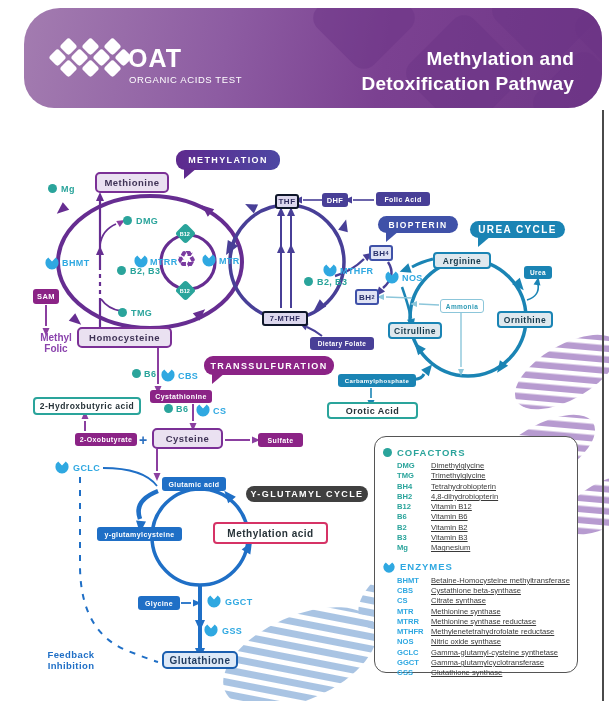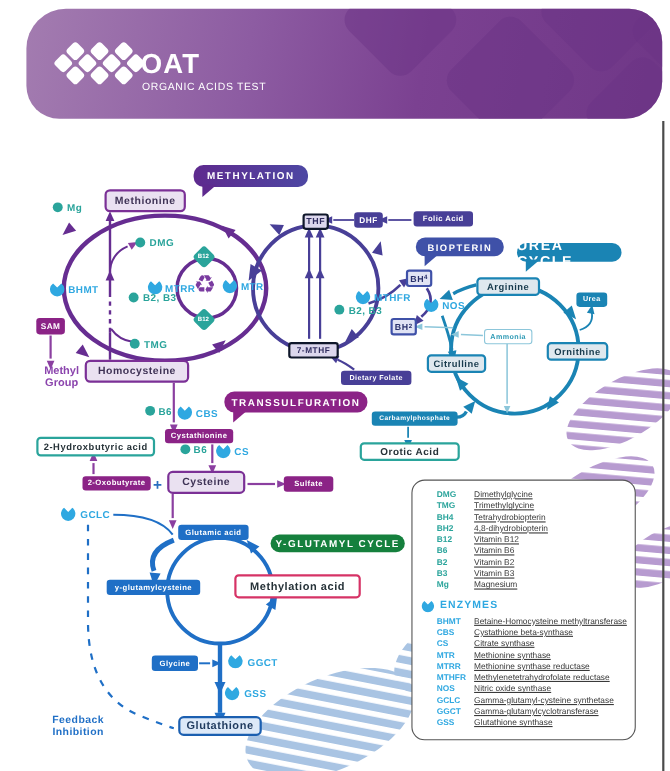--- a/index.html
+++ b/index.html
@@ -34,22 +34,22 @@
   .s-blue{background:#1f6fc6;}
   .s-amm{background:#fff;border:1.5px solid #8cc6da;color:#2e9ab5;}
   
   .banner{position:absolute;display:flex;align-items:center;justify-content:center;color:#fff;
           font-weight:bold;letter-spacing:1.4px;border-radius:9px;}
   .banner.tail:after{content:"";position:absolute;left:8px;bottom:-9px;width:0;height:0;
           border-top:11px solid var(--tailc);border-right:13px solid transparent;}
   .bn-meth{background:linear-gradient(90deg,#5e2a8e,#4d47a3);--tailc:#5e2a8e;font-size:9px;}
   .bn-trans{background:#8b2386;--tailc:#8b2386;font-size:9px;}
   .bn-bio{background:#3f51a8;--tailc:#3f51a8;font-size:8.5px;}
-  .bn-urea{background:#1a84b4;--tailc:#1a84b4;font-size:13px;}
-  .bn-yglu{background:#15803d;font-size:9px;}
+  .bn-urea{background:#1a84b4;--tailc:#1a84b4;font-size:10px;}
+  .bn-yglu{background:#404040;font-size:9px;}
   
   .dot{position:absolute;width:9px;height:9px;border-radius:50%;background:#2aa49b;}
   .coflab{position:absolute;color:#2aa49b;font-weight:bold;font-size:9px;letter-spacing:.4px;}
   .enzlab{position:absolute;color:#2fa8e1;font-weight:bold;font-size:9px;letter-spacing:.4px;}
   .enzicon{position:absolute;width:14px;height:14px;}
   .b12{position:absolute;width:15px;height:15px;background:#2aa49b;border-radius:3px;transform:rotate(45deg);
        display:flex;align-items:center;justify-content:center;}
   .b12 span{transform:rotate(-45deg);color:#fff;font-size:5.5px;font-weight:bold;}
   .recycle{position:absolute;color:#7a3ba0;font-size:23px;font-family:"DejaVu Sans",sans-serif;}
   .ptext{position:absolute;font-weight:bold;}
@@ -84,20 +84,24 @@
       <div class="logo-dia" style="left:1px;top:11px;"></div>
         <div class="logo-dia" style="left:23px;top:11px;"></div>
         <div class="logo-dia" style="left:45px;top:11px;"></div>
         <div class="logo-dia" style="left:67px;top:11px;"></div>
       <div class="logo-dia" style="left:12px;top:22px;"></div>
         <div class="logo-dia" style="left:34px;top:22px;"></div>
         <div class="logo-dia" style="left:56px;top:22px;"></div>
     </div>
     <div class="logo-title">OAT</div>
     <div class="logo-sub">ORGANIC ACIDS TEST</div>
+    <div class="h-title">
+      <span>Methylation and</span><br>
+      <span>Detoxification Pathway</span>
+    </div>
   </div>
 
   <svg class="overlay" width="609" height="701" viewBox="0 0 609 701">
     <defs>
       <pattern id="stP" width="11" height="11" patternUnits="userSpaceOnUse" patternTransform="rotate(-55)">
         <rect x="0" y="0" width="6.5" height="11" fill="#b79bd0"></rect>
       </pattern>
       <pattern id="stB" width="12" height="12" patternUnits="userSpaceOnUse" patternTransform="rotate(-55)">
         <rect x="0" y="0" width="7" height="12" fill="#a9c4e3"></rect>
       </pattern>
@@ -227,21 +231,21 @@
   <div class="lbl-layer">
 
     <div class="banner bn-meth tail" style="left:176px;top:150px;width:104px;height:20px;">METHYLATION</div>
     <div class="banner bn-trans tail" style="left:204px;top:356px;width:130px;height:19px;">TRANSSULFURATION</div>
     <div class="banner bn-bio tail" style="left:378px;top:216px;width:80px;height:17px;">BIOPTERIN</div>
     <div class="banner bn-urea tail" style="left:470px;top:221px;width:95px;height:17px;">UREA CYCLE</div>
     <div class="banner bn-yglu" style="left:246px;top:486px;width:122px;height:16px;">Y-GLUTAMYL CYCLE</div>
 
     <div class="box v-lav" style="left:95px;top:172px;width:74px;height:21px;">Methionine</div>
     <div class="sbox s-mag" style="left:33px;top:289px;width:26px;height:15px;font-size:7.5px;">SAM</div>
-    <div class="ptext" style="left:30px;top:332px;width:52px;color:#8b44ad;font-size:10px;line-height:11px;text-align:center;">Methyl Group</div>
+    <div class="ptext" style="left:30px;top:332px;width:52px;color:#8b44ad;font-size:10px;line-height:11px;text-align:center;">Methyl Folic</div>
     <div class="box v-lav" style="left:77px;top:327px;width:95px;height:21px;">Homocysteine</div>
     <div class="recycle" style="left:176px;top:246px;">♻</div>
 
     <div class="dot" style="left:48px;top:184px;"></div>
     <div class="coflab" style="left:61px;top:184px;">Mg</div>
     <div class="dot" style="left:123px;top:216px;"></div>
     <div class="coflab" style="left:136px;top:216px;">DMG</div>
     <div class="dot" style="left:118px;top:308px;"></div>
     <div class="coflab" style="left:131px;top:308px;">TMG</div>
     <div class="dot" style="left:117px;top:266px;"></div>
@@ -332,20 +336,24 @@
     <div class="enzlab" style="left:225px;top:597px;">GGCT</div>
     <svg class="enzicon" style="left:204px;top:623px;" viewBox="0 0 24 26">
         <path d="M12 10 L5 3 A12.2 12.2 0 1 0 19 3 Z" fill="#2fa8e1"></path>
       </svg>
     <div class="enzlab" style="left:222px;top:626px;">GSS</div>
     <div class="box v-glut" style="left:162px;top:651px;width:76px;height:18px;">Glutathione</div>
     <div class="ptext" style="left:40px;top:649px;width:62px;color:#1f6fc6;font-size:9.5px;line-height:11px;text-align:center;letter-spacing:.4px;">Feedback Inhibition</div>
   </div>
 
   <div class="legend">
+    <div class="leg-h cof">
+      <span class="dot" style="position:static;"></span>
+      <span>COFACTORS</span>
+    </div>
     <div class="leg-row cof">
         <span class="ab">DMG</span>
         <span class="nm">Dimethylglycine</span>
       </div>
     <div class="leg-row cof">
         <span class="ab">TMG</span>
         <span class="nm">Trimethylglycine</span>
       </div>
     <div class="leg-row cof">
         <span class="ab">BH4</span>

